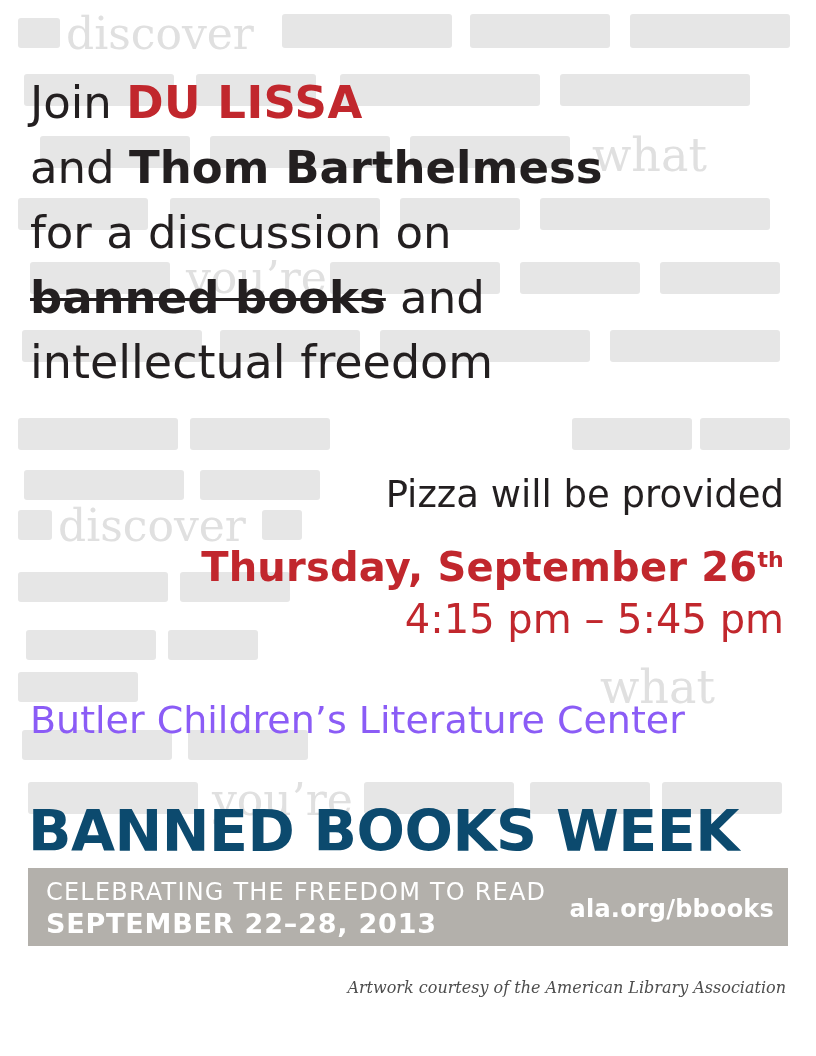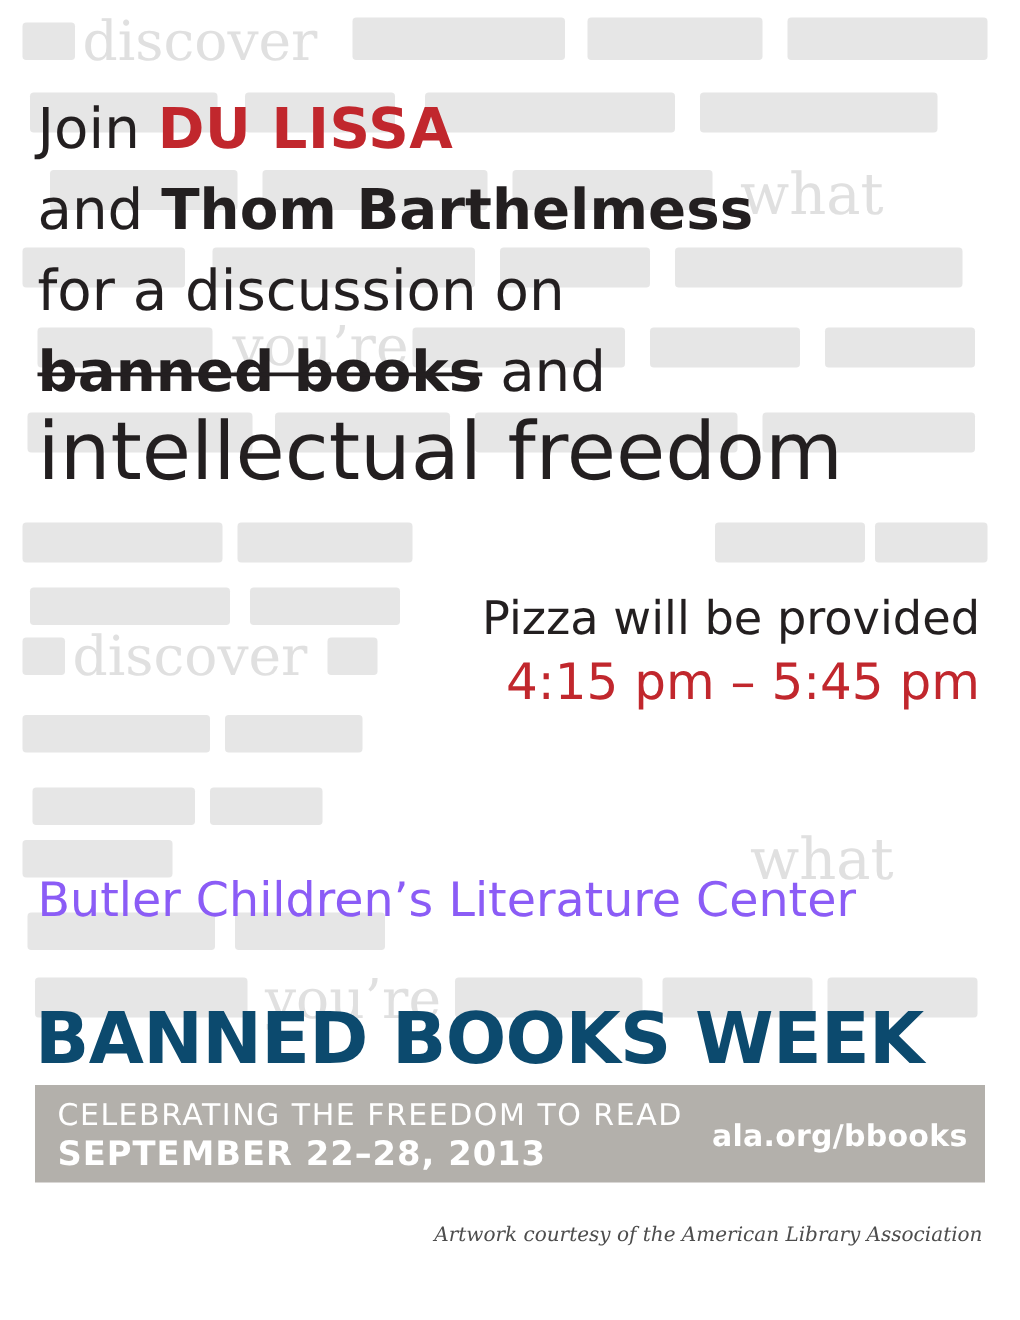--- a/index.html
+++ b/index.html
@@ -61,21 +61,21 @@
   }
   .headline .line { white-space: nowrap; }
   .accent { color: #c1272d; font-weight: 700; letter-spacing: .5px; }
   .semibold { font-weight: 700; }
   .strike {
     text-decoration: line-through;
     text-decoration-thickness: 3px;
     font-weight: 700;
   }
   .big-free {
-    font-size: 64px;
+    font-size: 46px;
     font-weight: 400;
   }
 
   .right-block {
     position: absolute;
     right: 32px;
     top: 470px;
     width: 740px;
     text-align: right;
     color: #231f20;
@@ -245,20 +245,21 @@
     <div class="headline">
       <div class="line"><span>Join </span><span class="accent">DU LISSA</span></div>
       <div class="line"><span>and </span><span class="semibold">Thom Barthelmess</span></div>
       <div class="line">for a discussion on</div>
       <div class="line"><span class="strike">banned books</span><span> and</span></div>
       <div class="line big-free">intellectual freedom</div>
     </div>
 
     <div class="right-block">
       <div class="pizza">Pizza will be provided</div>
+      <div class="date"><span>Thursday, September 26</span><sup>th</sup></div>
       <div class="time">4:15 pm – 5:45 pm</div>
     </div>
 
     <div class="venue">Butler Children’s Literature Center</div>
 
     <div class="banner">
       <div class="banner-title">BANNED BOOKS WEEK</div>
       <div class="banner-bar">
         <div class="l1">CELEBRATING THE FREEDOM TO READ</div>
         <div class="l2">SEPTEMBER 22–28, 2013</div>

